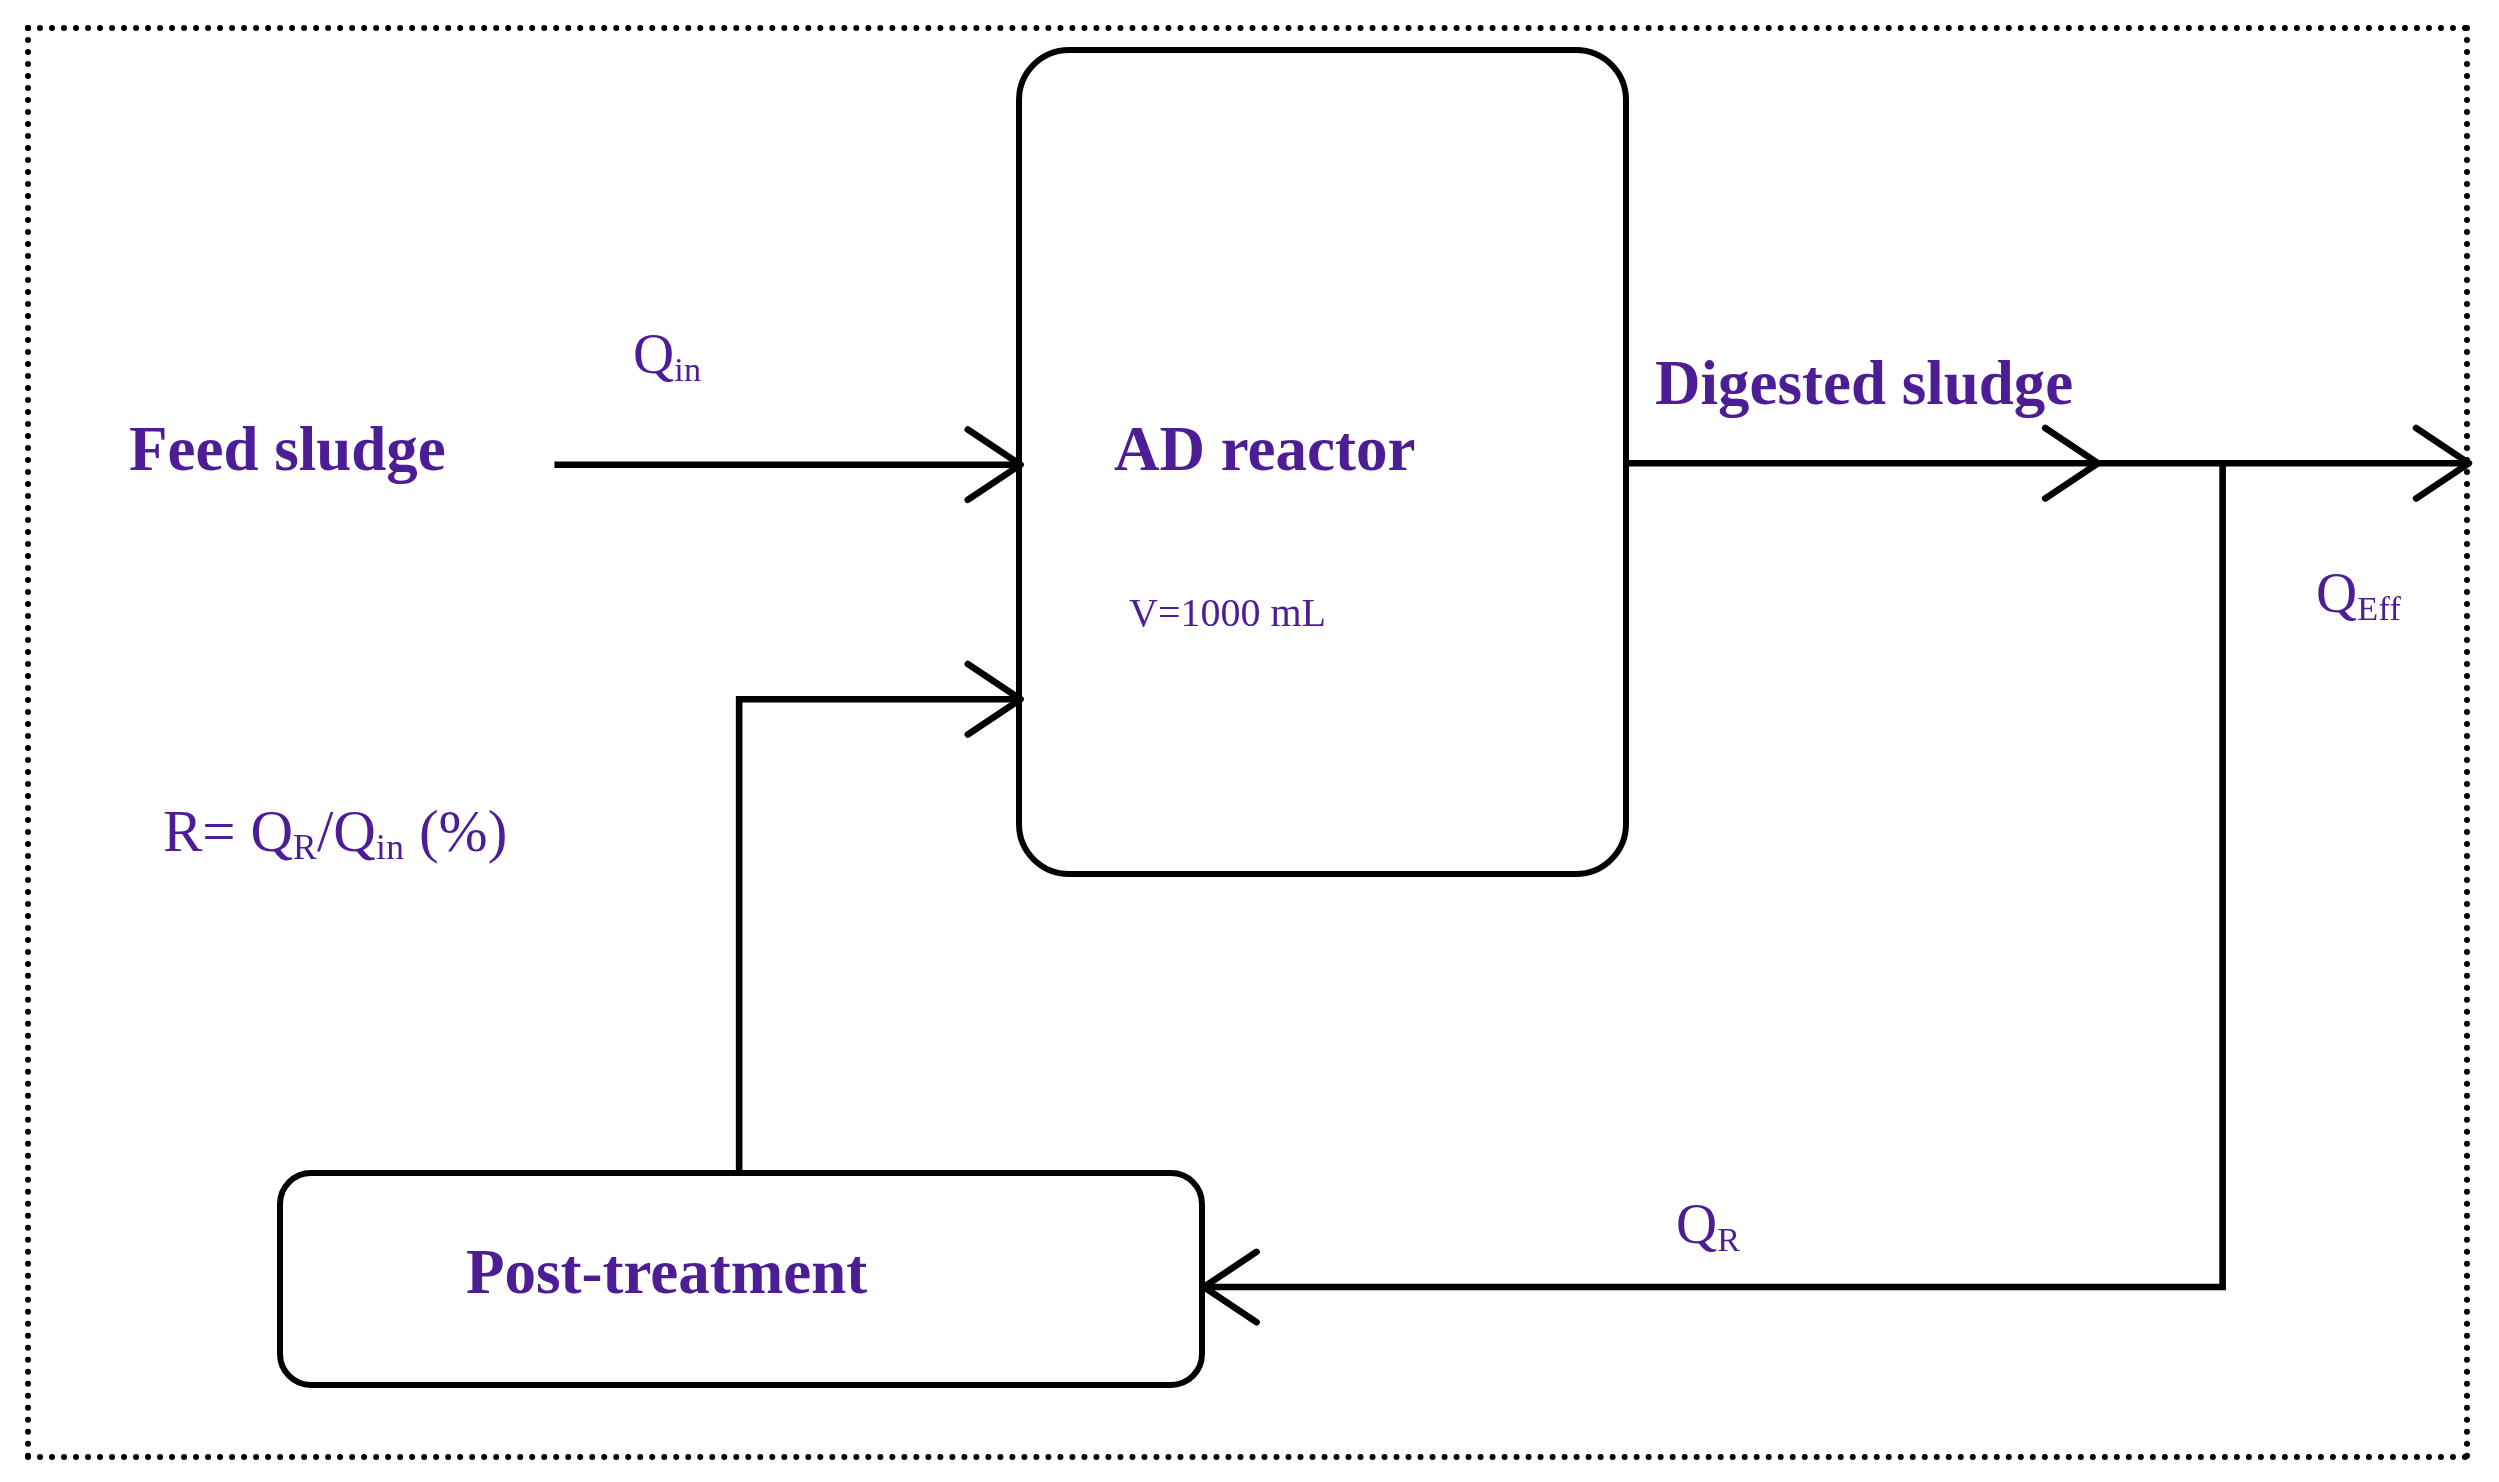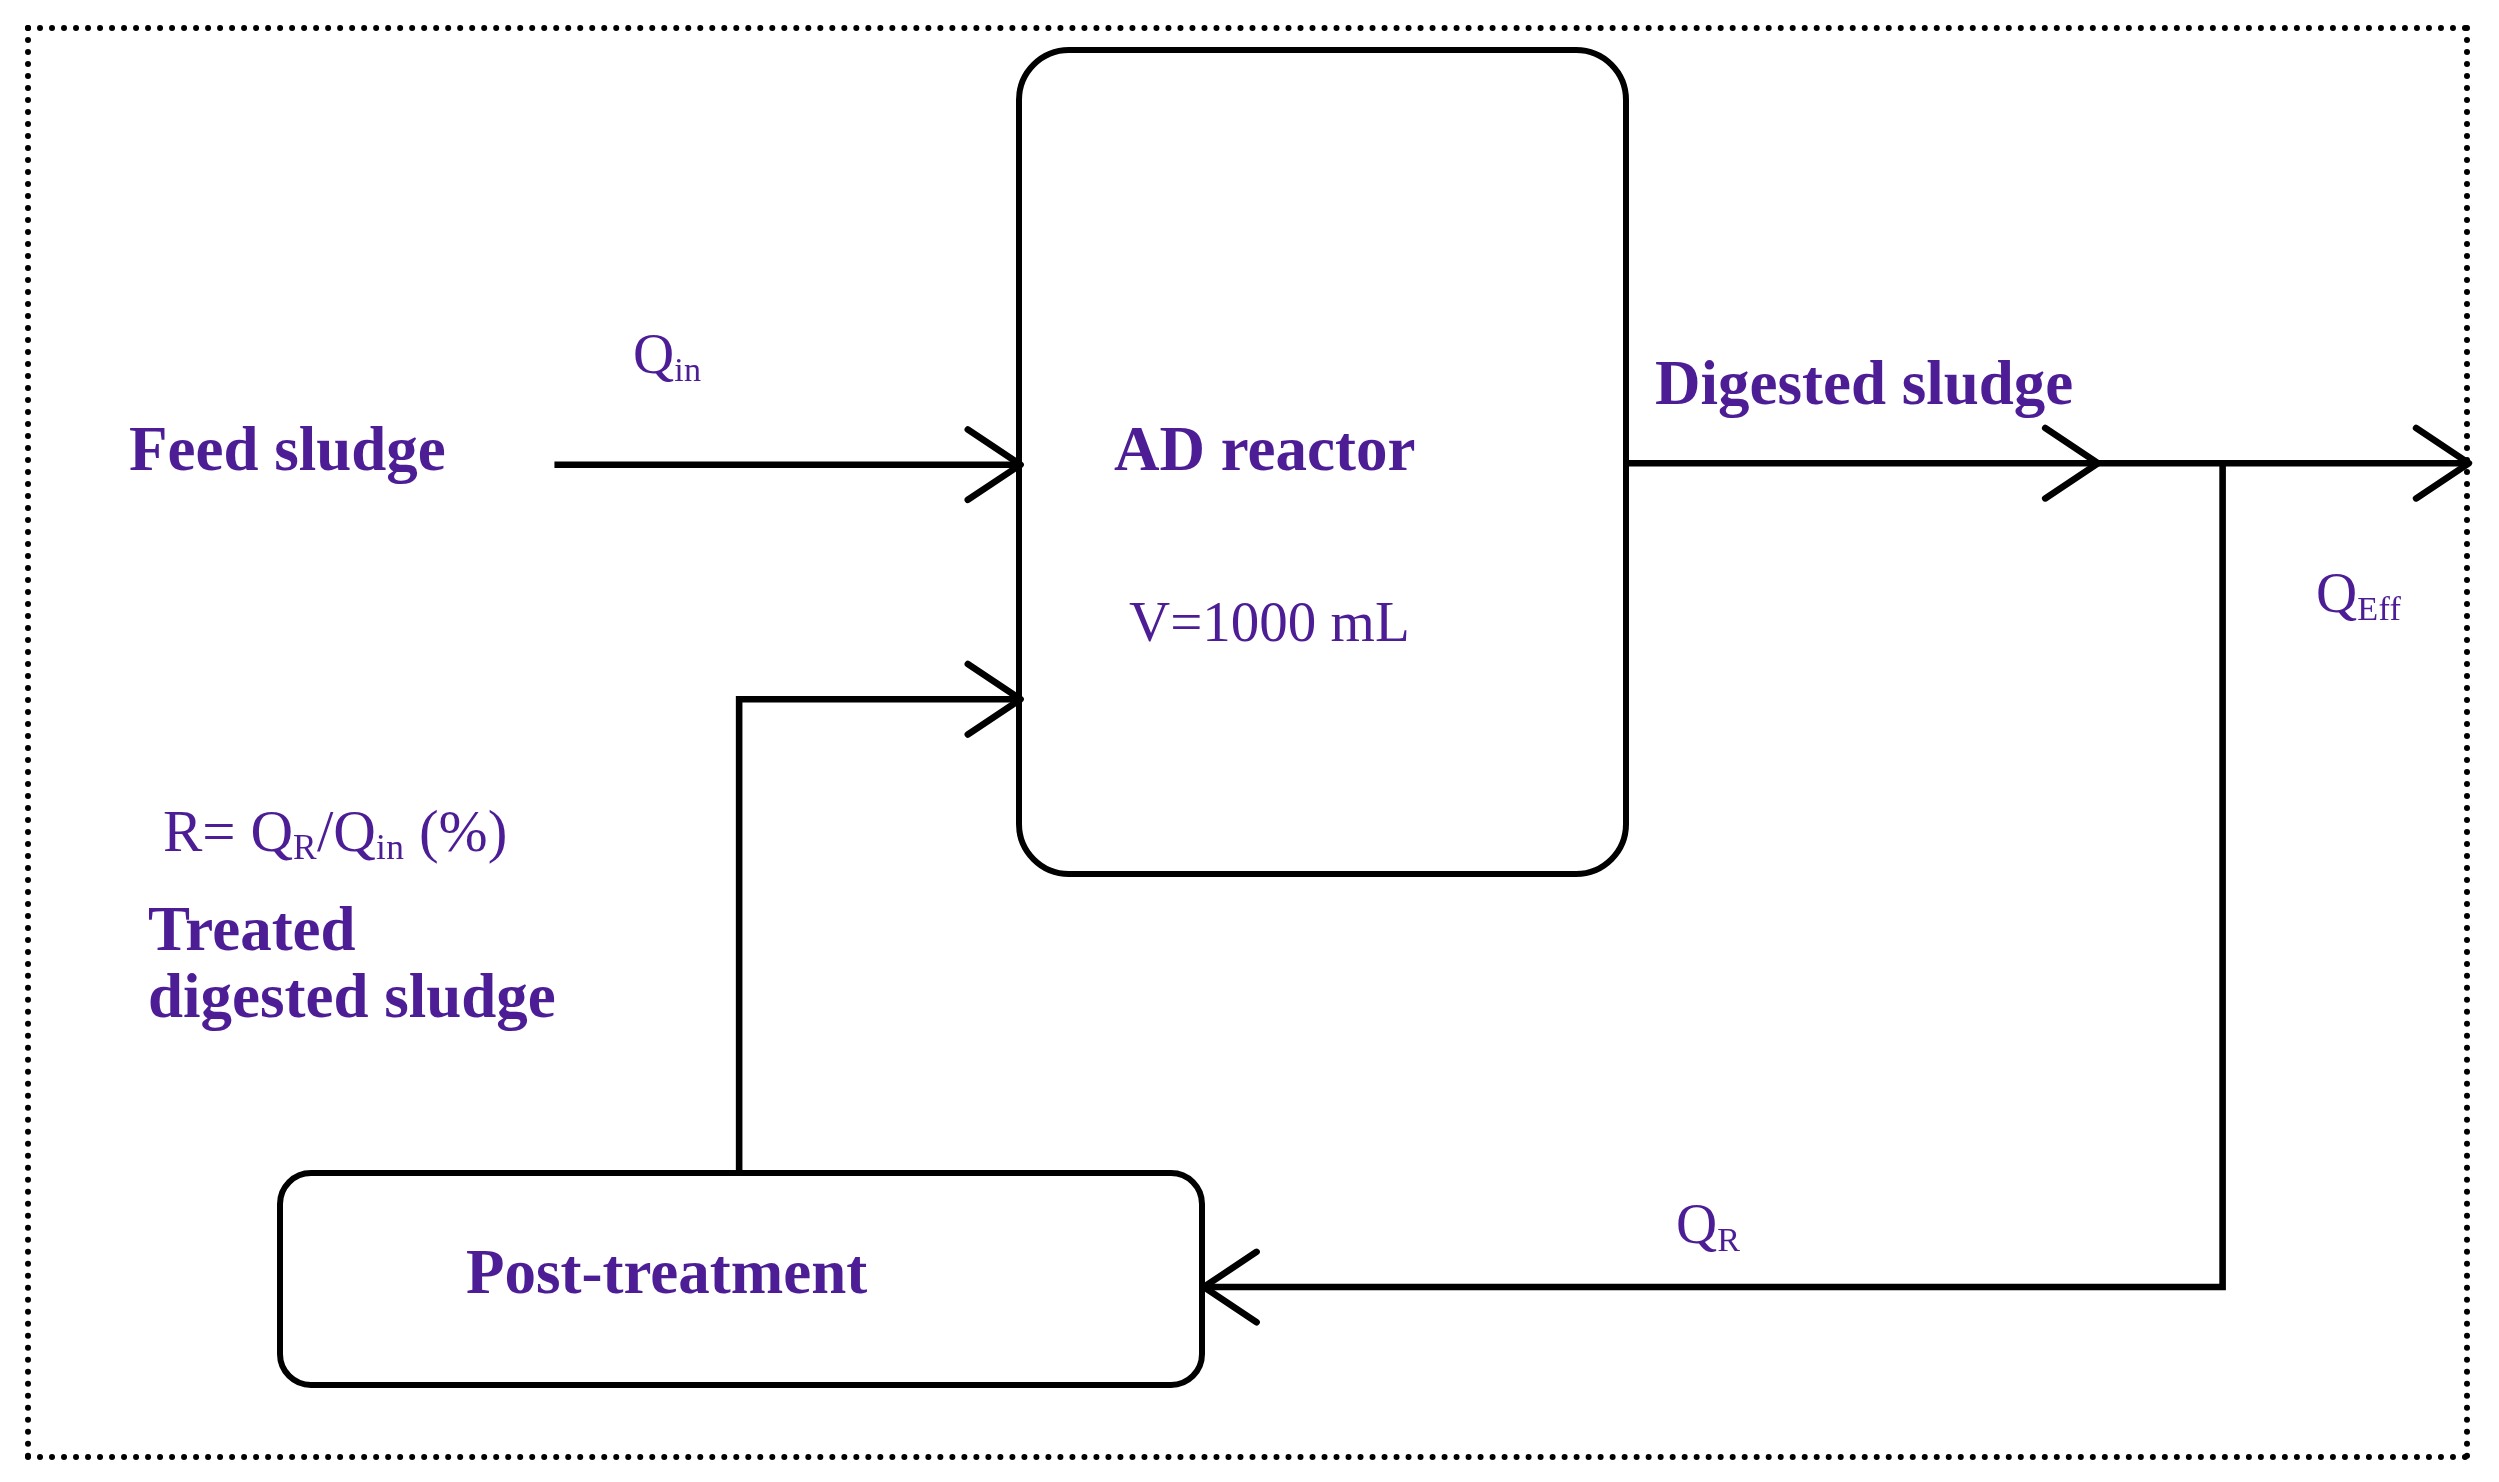--- a/index.html
+++ b/index.html
@@ -58,21 +58,21 @@
   sub {
     font-size: 0.60em;
     vertical-align: baseline;
     position: relative;
     top: 0.22em;
     letter-spacing: 0.01em;
   }
   #label-feed-sludge      { left: 129px;  top: 416px;  font-size: 63px; }
   #label-q-in             { left: 633px;  top: 324px;  font-size: 57px; }
   #label-ad-reactor       { left: 1114px; top: 416px;  font-size: 63px; }
-  #label-ad-volume        { left: 1129px; top: 592px;  font-size: 57px; }
+  #label-ad-volume        { left: 1129px; top: 592px;  font-size: 40px; }
   #label-digested-sludge  { left: 1655px; top: 350px;  font-size: 63px; }
   #label-q-eff            { left: 2316px; top: 563px;  font-size: 57px; }
   #label-recycle-ratio    { left: 163px;  top: 800px; font-size: 59px; }
   #label-treated-sludge   { left: 148px;  top: 896px; font-size: 63px; }
   #label-post-treatment   { left: 466px;  top: 1239px; font-size: 63px; }
   #label-q-r              { left: 1676px; top: 1194px; font-size: 57px; }
   
   #connectors {
     position: absolute;
     left: 0; top: 0;
@@ -126,23 +126,19 @@
   <div class="lbl bold" id="label-ad-reactor">AD reactor</div>
 
   <div class="lbl reg" id="label-ad-volume">V=1000 mL</div>
 
   <div class="lbl bold" id="label-digested-sludge">Digested sludge</div>
 
   <div class="lbl reg" id="label-q-eff"><span>Q</span><sub>Eff</sub></div>
 
   <div class="lbl reg" id="label-recycle-ratio"><span>R= Q</span><sub>R</sub><span>/Q</span><sub>in</sub><span> (%)</span></div>
 
-  <div class="lbl bold" id="label-treated-sludge">
-    <div>Treated</div>
-    <div>digested sludge</div>
-  </div>
 
   <div class="lbl bold" id="label-post-treatment">Post-treatment</div>
 
   <div class="lbl reg" id="label-q-r"><span>Q</span><sub>R</sub></div>
 
 </div>
 
 
 </body></html>

